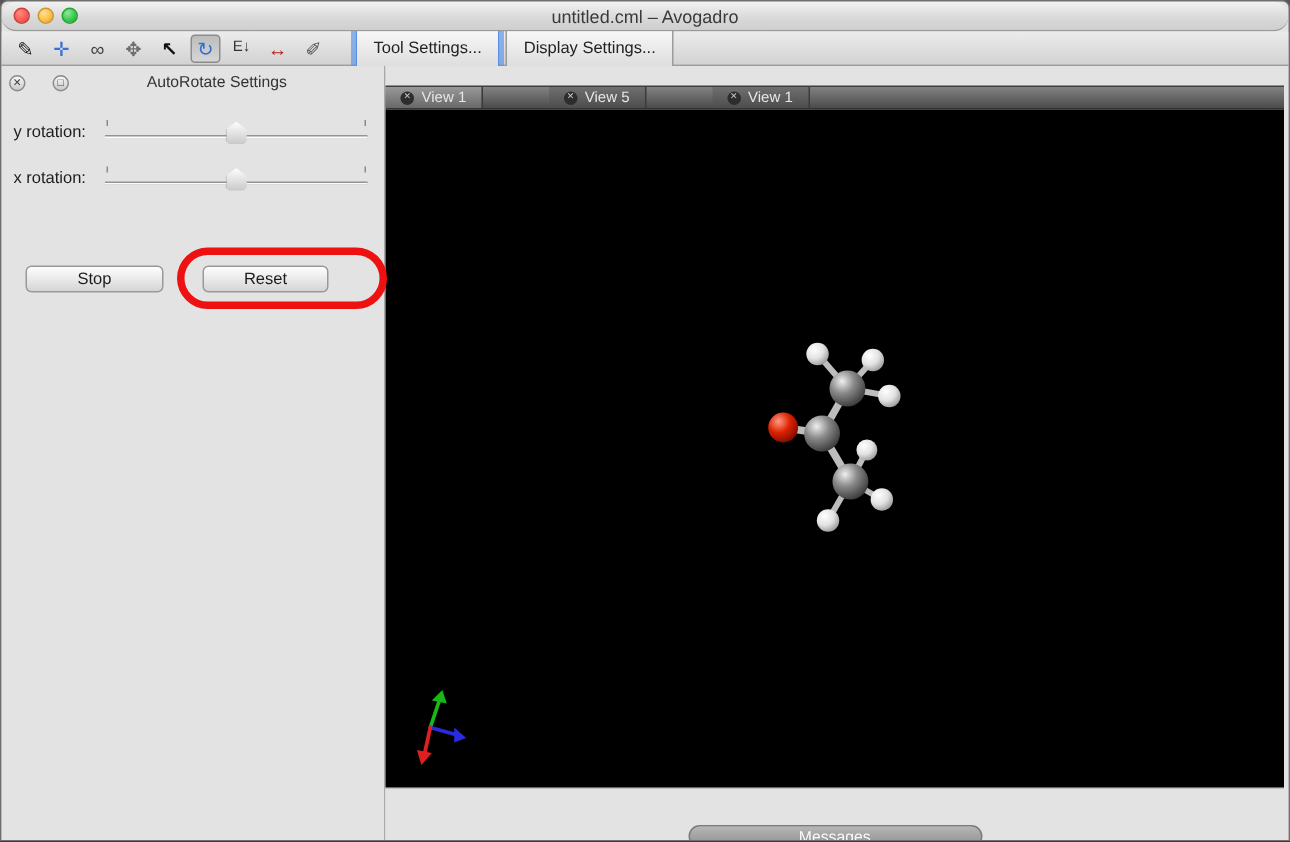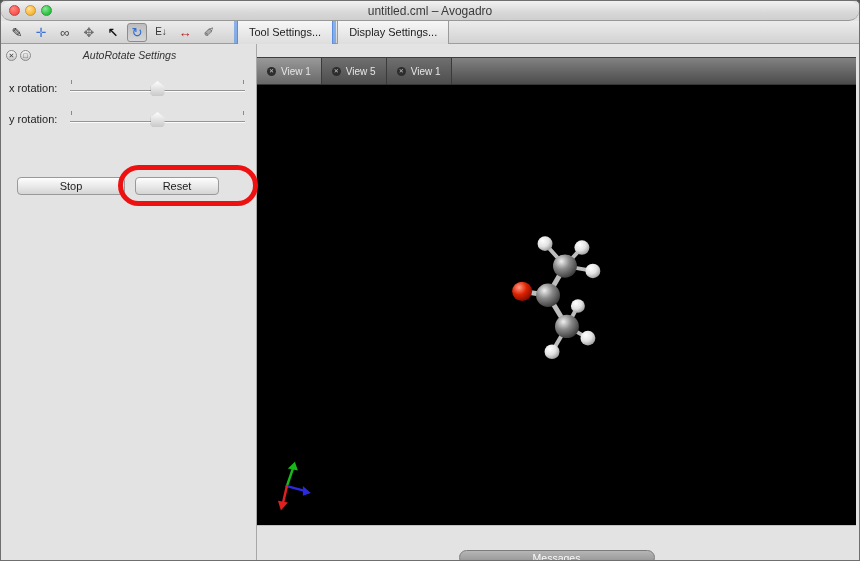--- a/index.html
+++ b/index.html
@@ -32,21 +32,21 @@
     background:linear-gradient(180deg,#fdfdfd,#d8d8d8);
     border:1px solid #9b9b9b; border-radius:4px; font-size:11px; color:#222; }
   .focus-ring { box-shadow:0 0 0 3px rgba(86,146,232,.65); border-color:#5c8ee0; margin-left:14px; }
 
   
   .main { display:flex; height:517px; }
 
   
   .sidepanel { position:relative; width:256px; height:100%;
     background:#e3e3e3; border-right:1px solid #a8a8a8; }
-  .panel-header { display:flex; align-items:center; height:22px; padding:0 5px; gap:3px;font-style:italic; }
+  .panel-header { display:flex; align-items:center; height:22px; padding:0 5px; gap:18px; }
   .dock-btn { width:11px; height:11px; border-radius:50%;
     background:linear-gradient(180deg,#f7f7f7,#c9c9c9); border:1px solid #8a8a8a;
     font-size:7px; line-height:9px; text-align:center; color:#444; }
   .panel-title { flex:1; text-align:center; font-size:10.5px; color:#333; padding-right:26px; }
 
   .sliders { margin-top:6px; }
   .slider-row { display:flex; align-items:center; height:31px; padding-left:8px; }
   .slider-label { width:56px; font-size:11px; color:#1d1d1d; }
   .slider { position:relative; flex:1; height:19px; margin:0 10px 0 4px; }
   .slider::before, .slider::after { content:""; position:absolute; top:2px;
@@ -55,32 +55,32 @@
   .track { position:absolute; left:1px; right:1px; top:12px; height:2px;
     background:#949494; border-bottom:1px solid #fbfbfb; }
   .thumb { position:absolute; top:3px; left:calc(50% - 7px); width:14px; height:15px;
     background:linear-gradient(180deg,#fefefe,#c9c9c9);
     clip-path:polygon(50% 0,100% 36%,100% 86%,86% 100%,14% 100%,0 86%,0 36%);
     filter:drop-shadow(0 1px 1px rgba(0,0,0,.45)); }
 
   .mac-btn { position:absolute; height:18px; border-radius:4px;
     background:linear-gradient(180deg,#fefefe,#d5d5d5); border:1px solid #999;
     font-size:11px; color:#1c1c1c; display:flex; align-items:center; justify-content:center; }
-  .btn-stop  { left:16px;  top:133px; width:108px; }
+  .btn-stop  { left:16px;  top:133px; width:92px; }
   .btn-reset { left:134px; top:133px; width:84px; }
 
   .annotation-ellipse { position:absolute; left:117px; top:121px; width:140px; height:41px;
     border:5px solid #ee1111; border-radius:22px; pointer-events:none; z-index:5; }
 
   
   .viewport { position:relative; flex:1; display:flex; flex-direction:column;
     background:#e3e3e3; padding:13px 3px 0 0; }
-  .tabbar { display:flex; height:28px;
+  .tabbar { display:flex; height:16px;
     background:linear-gradient(180deg,#828282,#4b4b4b);
-    border-top:1px solid #3e3e3e; border-bottom:1px solid #353535; }
+    border-top:1px solid #3e3e3e; border-bottom:1px solid #353535;gap:44px; }
   .tab { display:flex; align-items:center; gap:5px; padding:0 10px; font-size:10px;
     color:#e6e6e6; border-right:1px solid #3a3a3a;
     background:linear-gradient(180deg,#6f6f6f,#4d4d4d); }
   .tab.active { background:linear-gradient(180deg,#999,#686868); }
   .tab-close { width:9px; height:9px; border-radius:50%; background:#2d2d2d;
     color:#c9c9c9; font-size:6px; line-height:9px; text-align:center; }
 
   .canvas { position:relative; flex:1; background:#000; overflow:hidden; }
 
   .statusbar { height:36px; display:flex; justify-content:center; align-items:flex-start;
@@ -120,28 +120,28 @@
 
     <div class="sidepanel">
       <div class="panel-header">
         <span class="dock-btn">✕</span>
         <span class="dock-btn">□</span>
         <span class="panel-title">AutoRotate Settings</span>
       </div>
 
       <div class="sliders">
         <div class="slider-row">
-          <span class="slider-label">x rotation:</span>
+          <span class="slider-label">y rotation:</span>
           <div class="slider">
             <div class="track"></div>
             <div class="thumb"></div>
           </div>
         </div>
         <div class="slider-row">
-          <span class="slider-label">y rotation:</span>
+          <span class="slider-label">x rotation:</span>
           <div class="slider">
             <div class="track"></div>
             <div class="thumb"></div>
           </div>
         </div>
       </div>
 
       <button class="mac-btn btn-stop">Stop</button>
       <button class="mac-btn btn-reset">Reset</button>
       <div class="annotation-ellipse"></div>

